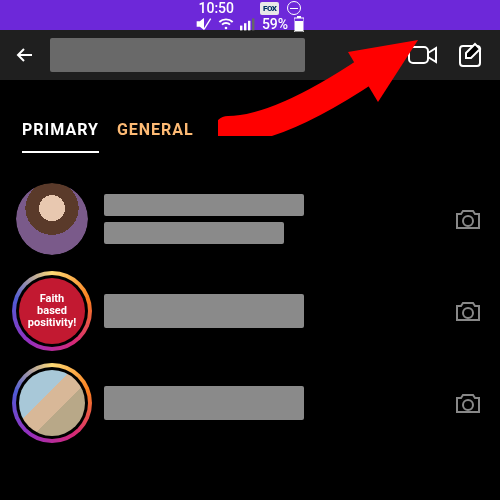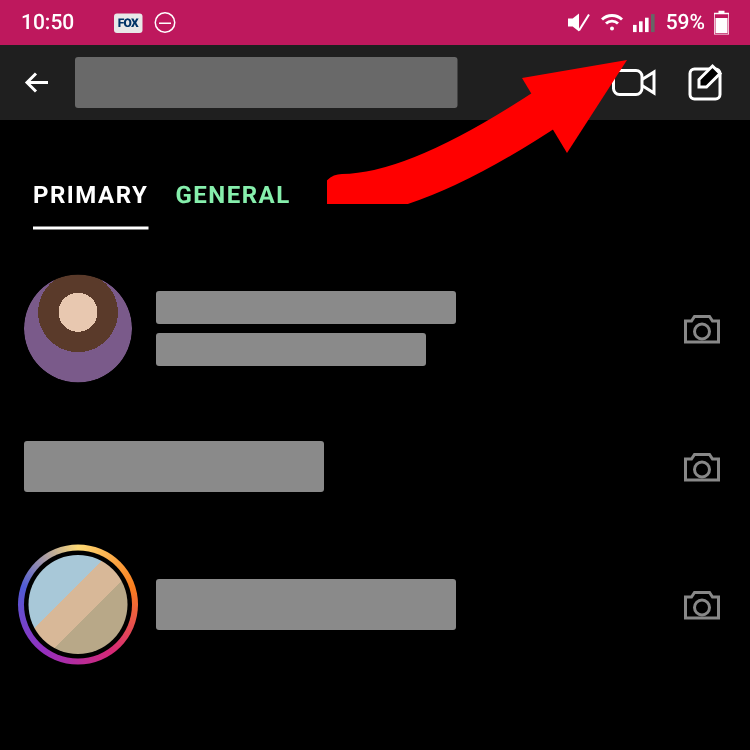--- a/index.html
+++ b/index.html
@@ -7,27 +7,28 @@
     width: 500px;
     height: 500px;
     background: #000;
     font-family: -apple-system, Roboto, sans-serif;
     color: #fff;
     overflow: hidden;
     position: relative;
   }
   .status-bar {
     height: 30px;
-    background: #be185d;
+    background: #6d28d9;
     display: flex;
     justify-content: space-between;
     align-items: center;
     padding: 0 14px;
     font-size: 14px;
     font-weight: 500;
+    flex-direction: column;
   }
   .status-left { display: flex; align-items: center; gap: 8px; }
   .status-right { display: flex; align-items: center; gap: 6px; }
   .fox-badge {
     background: #e8e8e8;
     color: #003366;
     font-size: 8px;
     font-weight: 900;
     padding: 2px 3px;
     border-radius: 2px;
@@ -76,21 +77,21 @@
     overflow: hidden;
   }
   .tabs {
     display: flex;
     gap: 18px;
     padding: 14px 22px 0 22px;
     font-size: 16px;
     font-weight: 700;
     letter-spacing: 1px;
   }
-  .tab { color: #86efac; padding-bottom: 12px; }
+  .tab { color: #fdba74; padding-bottom: 12px; }
   .tab.active { color: #fff; border-bottom: 2px solid #fff; }
   .list { padding-top: 20px; }
   .row {
     display: flex;
     align-items: center;
     padding: 10px 16px;
     gap: 16px;
     height: 92px;
   }
   .avatar {
@@ -235,20 +236,26 @@
       </div>
     <div class="cam-icon">
       <svg width="28" height="24" viewBox="0 0 28 24" fill="none" stroke="#888" stroke-width="2">
           <path d="M3 7h4l2-3h10l2 3h4v14H3V7z"></path>
           <circle cx="14" cy="14" r="5"></circle>
         </svg>
     </div>
   </div>
 
   <div class="row">
+    <div class="avatar ring av2">
+      <div class="inner"></div>
+      <div class="photo">
+          <span>Faith based positivity!</span>
+        </div>
+    </div>
     <div class="name-block h34"></div>
     <div class="cam-icon">
       <svg width="28" height="24" viewBox="0 0 28 24" fill="none" stroke="#888" stroke-width="2">
           <path d="M3 7h4l2-3h10l2 3h4v14H3V7z"></path>
           <circle cx="14" cy="14" r="5"></circle>
         </svg>
     </div>
   </div>
 
   <div class="row">

